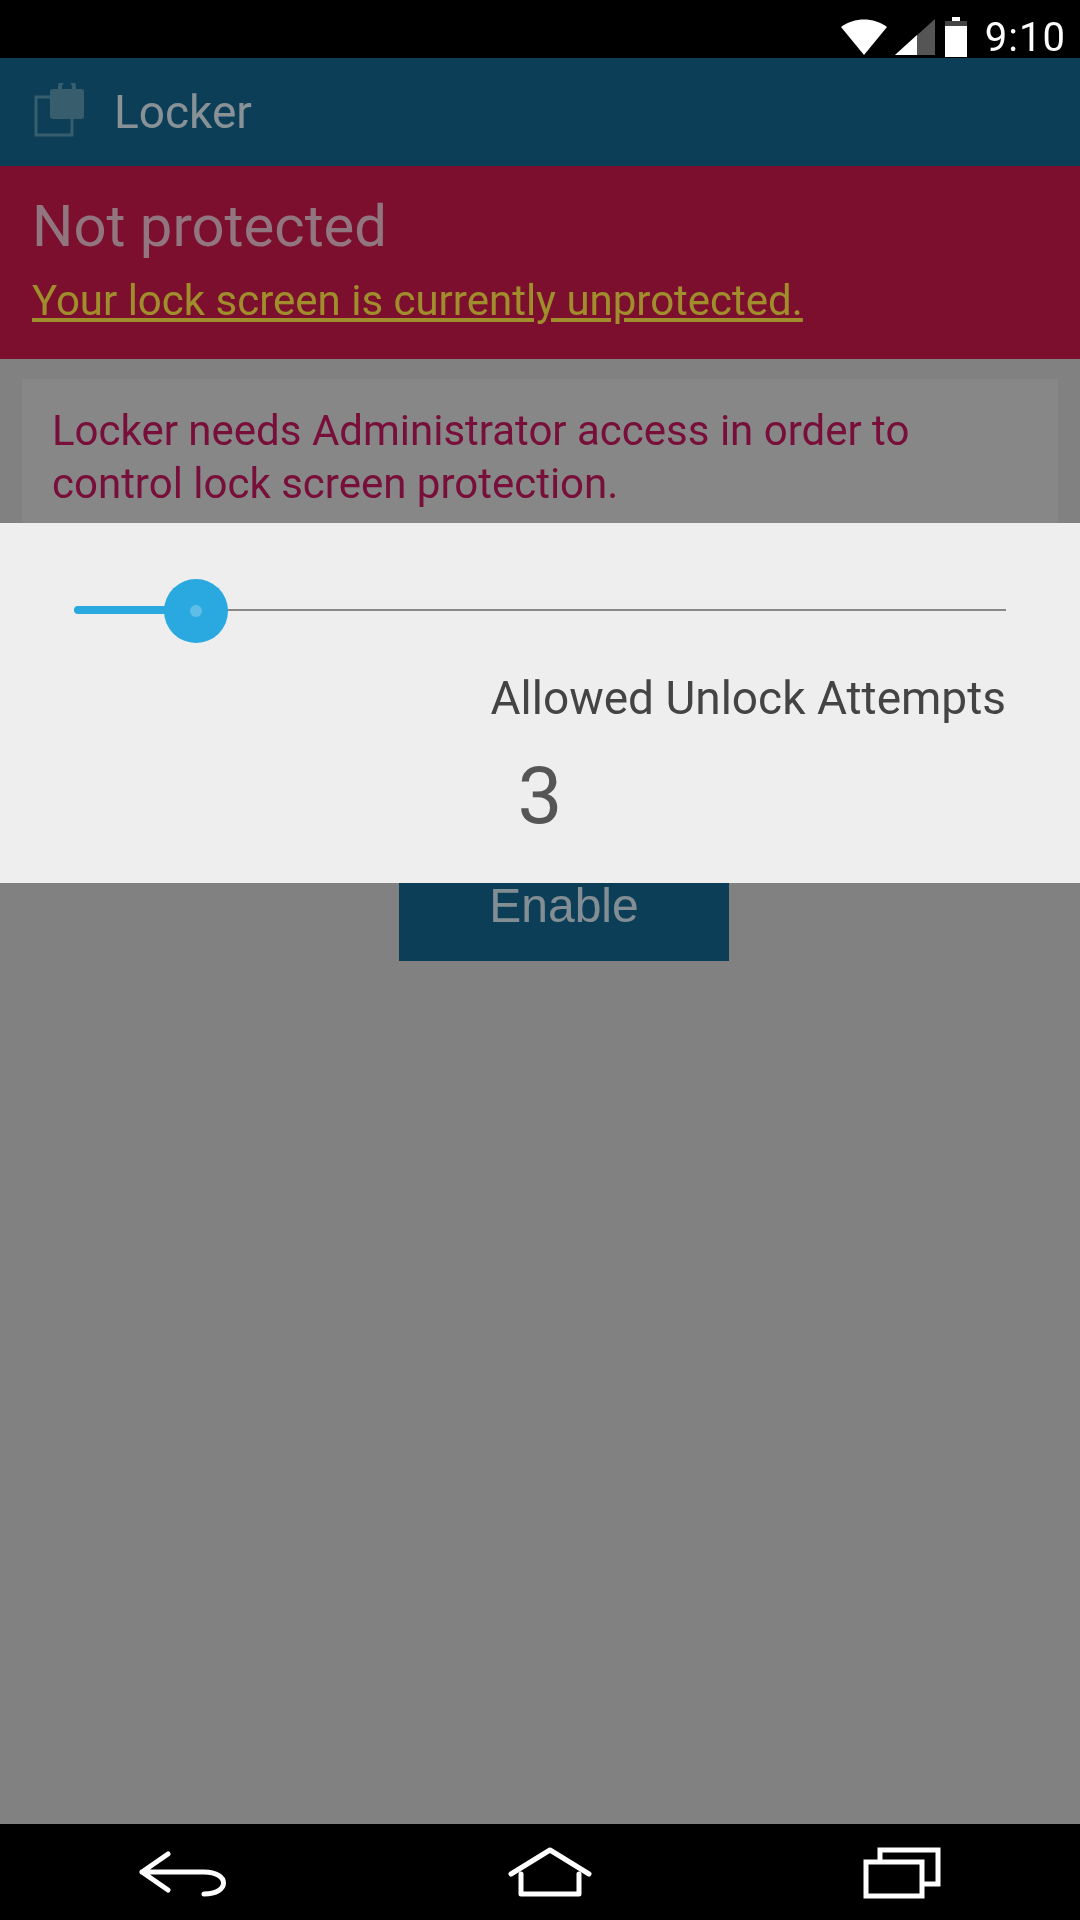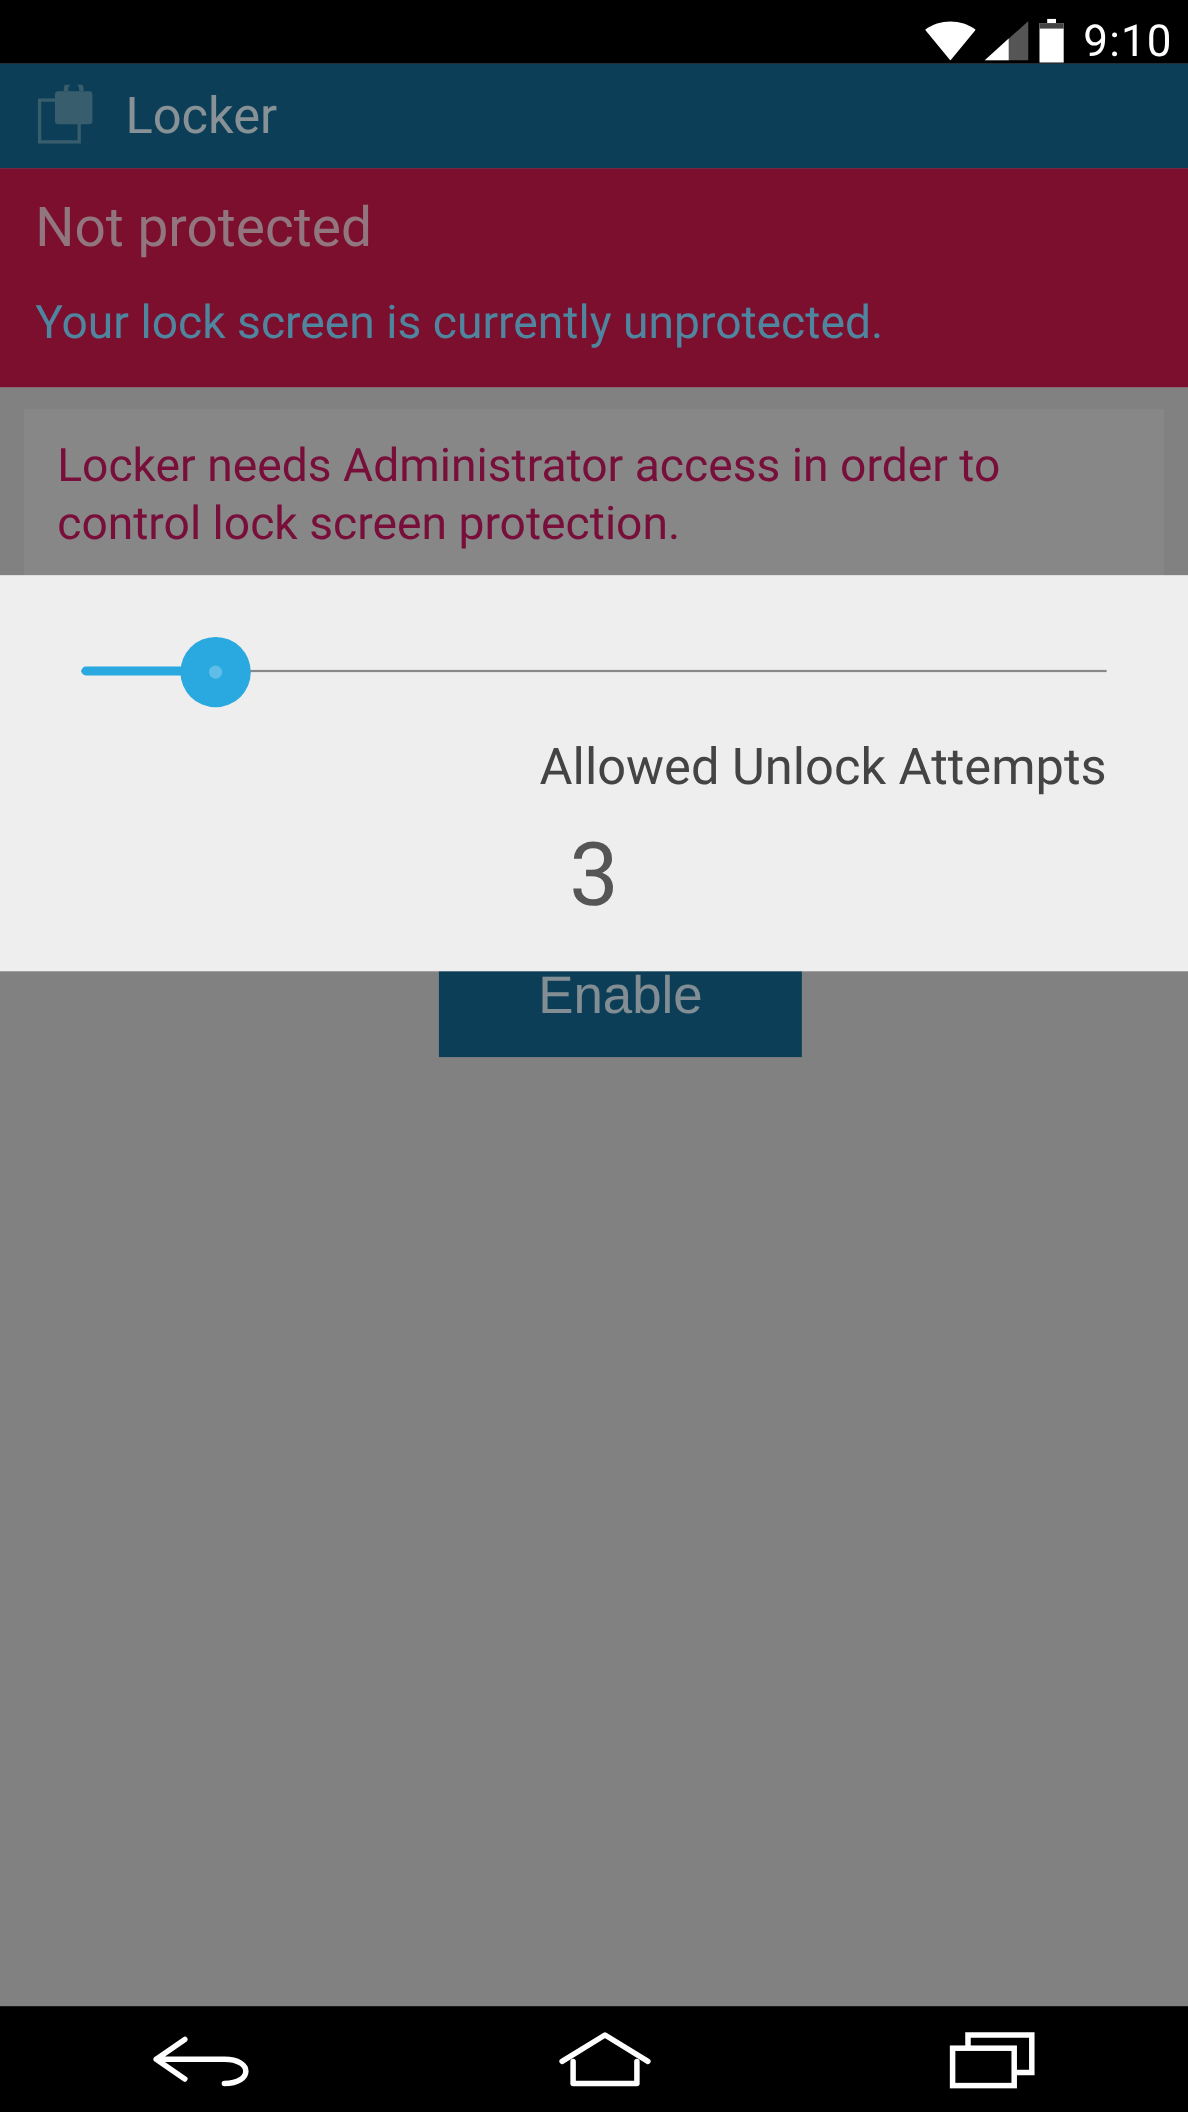--- a/index.html
+++ b/index.html
@@ -8,28 +8,28 @@
 
   
   .statusbar { height: 74px; background: #000; display: flex; justify-content: flex-end; align-items: center; padding: 0 14px 0 0; gap: 8px; }
   .statusbar .time { color: #fff; font-size: 40px; font-weight: 400; letter-spacing: 1px; margin-left: 8px; }
   .statusbar svg { display: block; }
 
   
   .screen { position: absolute; top: 58px; left: 0; right: 0; bottom: 96px; background: #cccccc; }
 
   
-  .actionbar { height: 95px; background: #14658a; display: flex; align-items: center; padding-left: 30px; gap: 26px; }
+  .actionbar { height: 108px; background: #14658a; display: flex; align-items: center; padding-left: 30px; gap: 26px; }
   .actionbar .appicon svg { display:block; }
   .actionbar .title { color: #d7e6ee; font-size: 46px; font-weight: 400; }
 
   
   .warn { background: #c51848; padding: 26px 32px 34px 32px; }
-  .warn .h { color: #e8bcc9; font-size: 50px; font-weight: 400; margin-bottom: 32px; }
-  .warn .s { color: #7dd3fc; font-size: 42px; font-weight: 400; }
+  .warn .h { color: #e8bcc9; font-size: 58px; font-weight: 400; margin-bottom: 16px; }
+  .warn .s { color: #fde047; font-size: 42px; font-weight: 400; text-decoration: underline; }
 
   
   .card { margin: 20px 22px 0 22px; background: #d6d6d6; padding: 26px 30px 22px 30px; }
   .card .txt { color: #be185d; font-size: 42px; line-height: 1.25; }
   .card .cbrow { display: flex; align-items: center; gap: 14px; margin-top: 26px; margin-left: 46px; }
   .card .cb { width: 46px; height: 46px; border: 2px solid #888; background: #d6d6d6; display:flex; align-items:center; justify-content:center; position: relative; }
   .card .cb svg { position:absolute; top:-6px; left:2px; }
   .card .cblabel { color: #222; font-size: 44px; }
 
   

